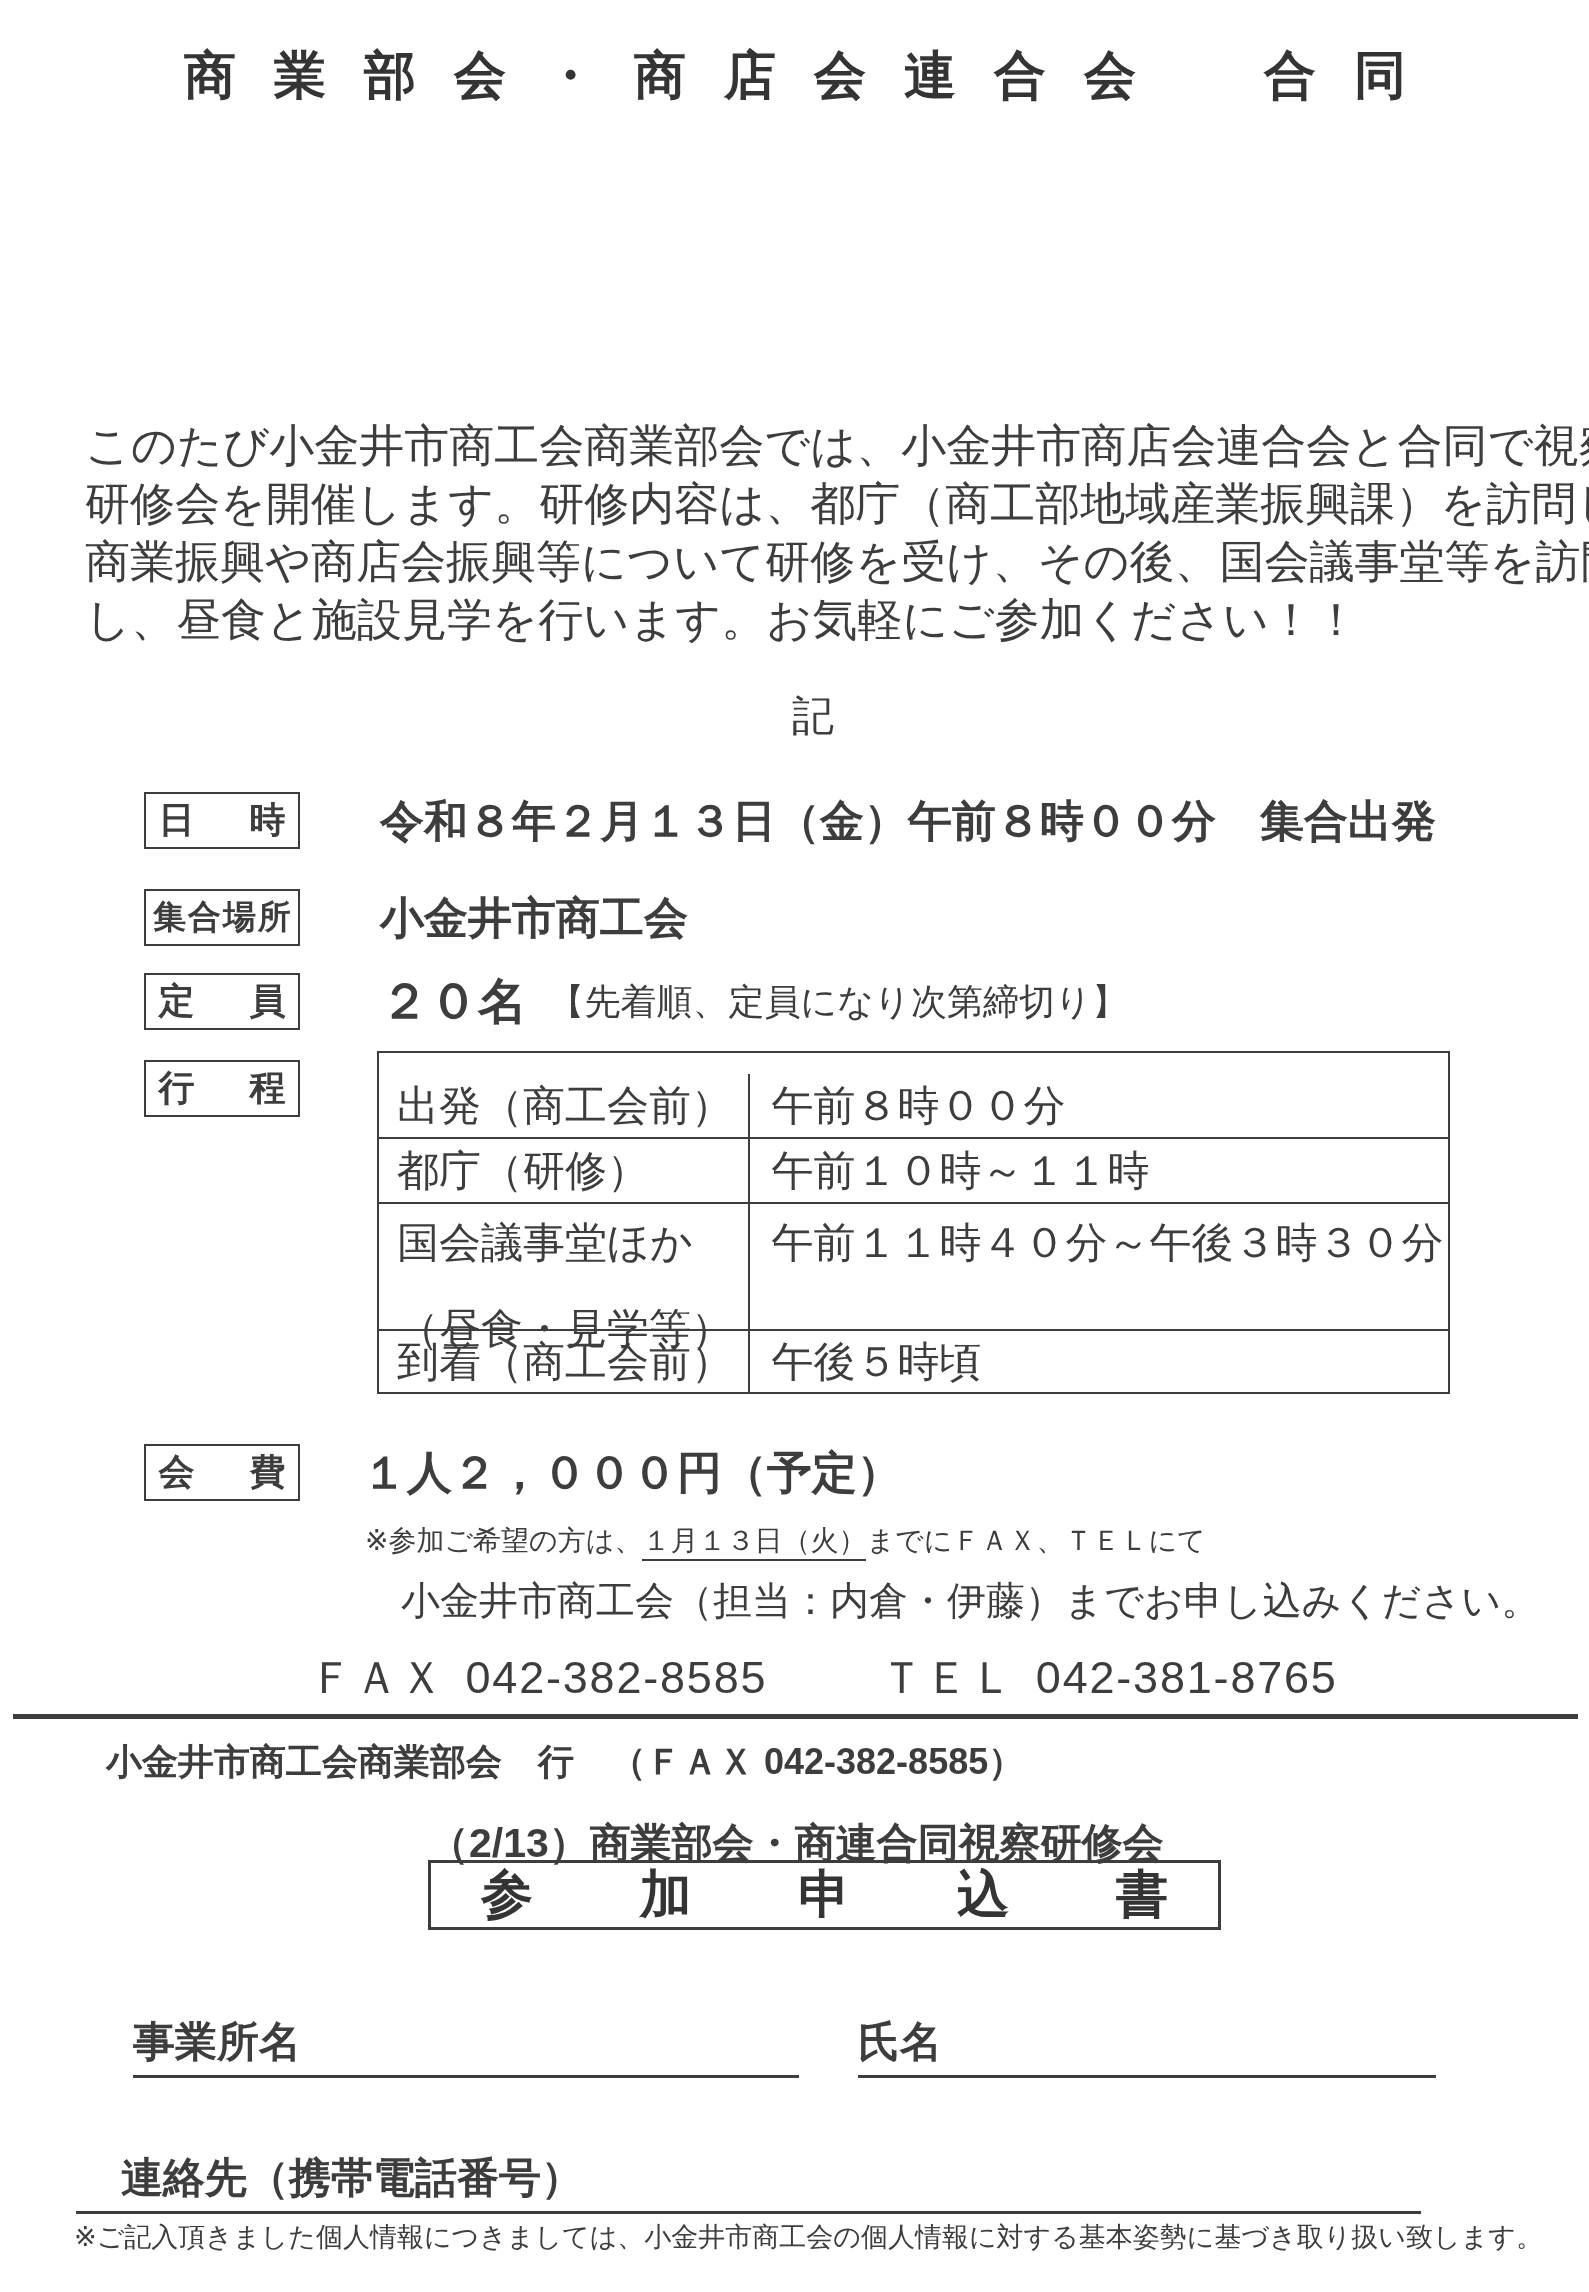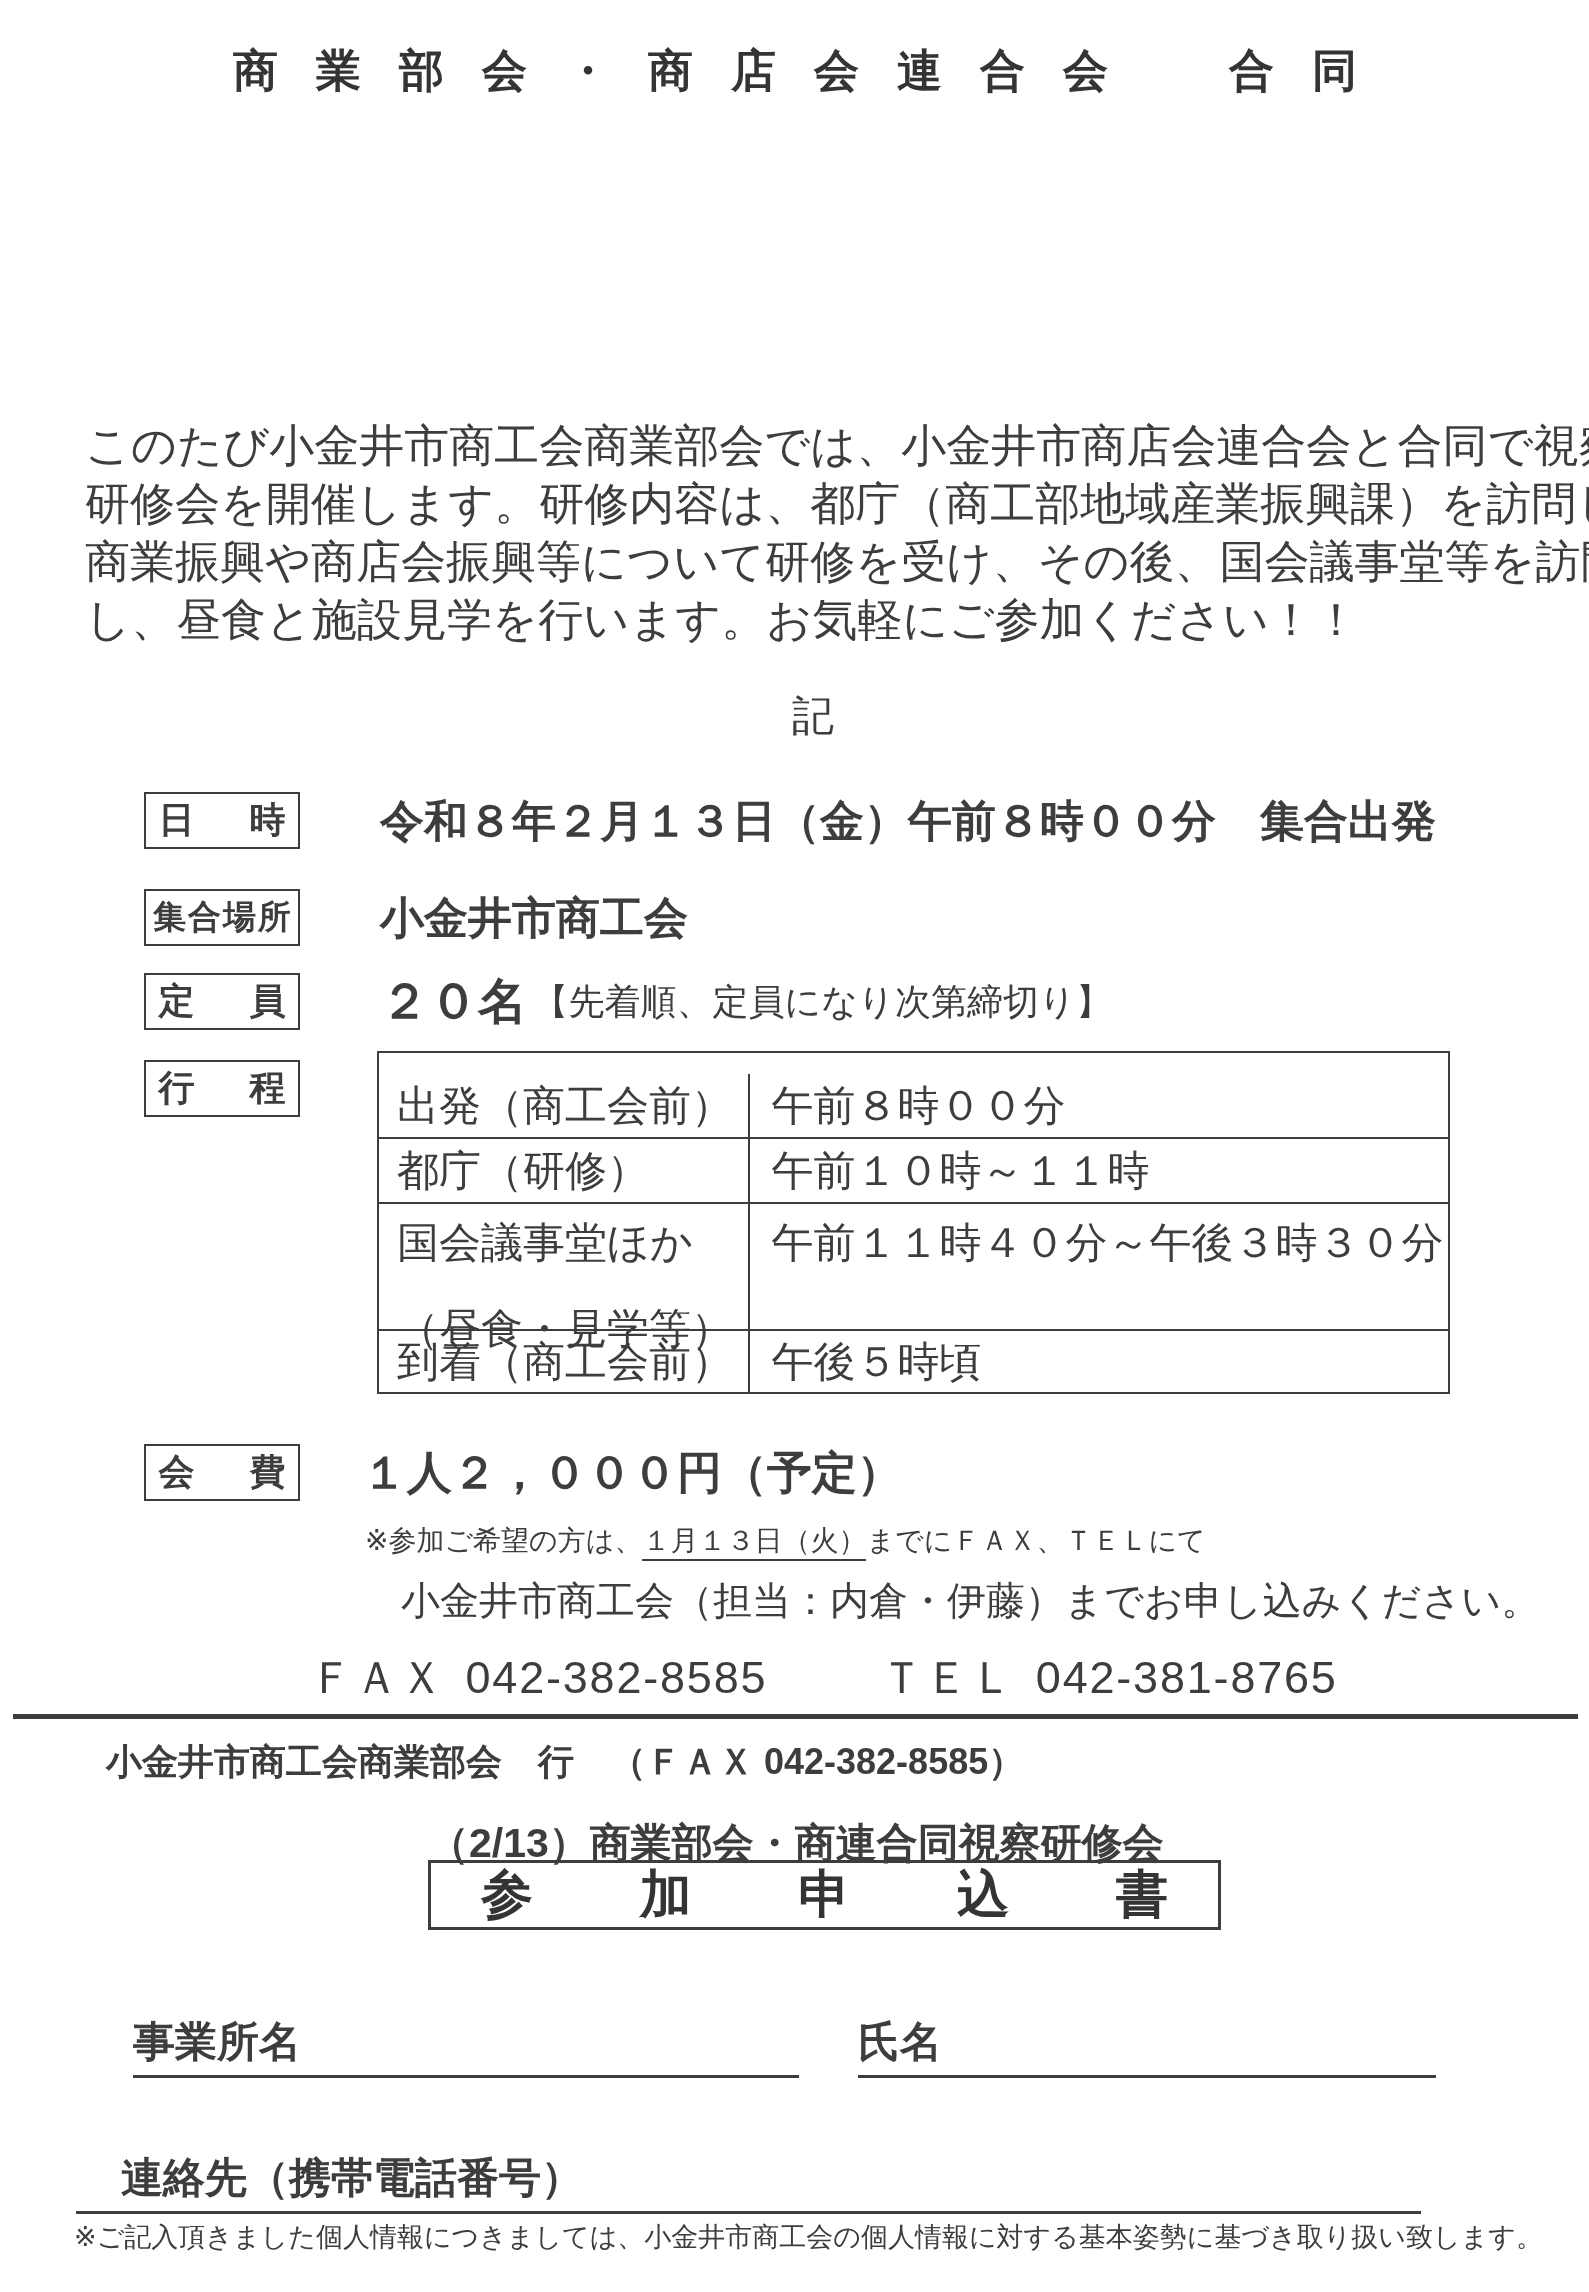--- a/index.html
+++ b/index.html
@@ -7,21 +7,21 @@
     --ink-dark:#343434;
     --paper:#ffffff;
   }
   html,body{margin:0;padding:0;background:#fff;}
   body{font-family:"Liberation Sans","DejaVu Sans",sans-serif;color:var(--ink);}
   #page{position:relative;width:1590px;height:2293px;background:var(--paper);overflow:hidden;}
 
   
   #header-line{
     position:absolute;top:41px;left:0;width:1590px;text-align:center;
-    font-size:45px;font-weight:800;letter-spacing:38px;padding-left:38px;
+    font-size:52px;font-weight:800;letter-spacing:38px;padding-left:38px;
     color:var(--ink-dark);white-space:nowrap;box-sizing:border-box;
   }
   #title-box{
     position:absolute;top:192px;left:66px;width:1470px;height:195px;
     border:8px solid var(--ink-dark);box-sizing:border-box;
     display:flex;align-items:center;justify-content:center;
   }
   #title-box .title-text{
     font-size:106px;font-weight:900;letter-spacing:29.6px;padding-left:29.6px;
     color:var(--ink-dark);white-space:nowrap;
@@ -36,21 +36,21 @@
   
   .label-box{
     position:absolute;left:144px;width:156px;height:57px;
     border:2.7px solid var(--ink);box-sizing:border-box;
     display:flex;justify-content:space-between;align-items:center;
     padding:0 12.5px;font-size:36px;font-weight:600;white-space:nowrap;
   }
   .label-box.wide4{padding:0 7.2px;font-size:33px;}
   .row-value{position:absolute;left:380px;height:57px;line-height:57px;
     font-size:44px;font-weight:600;white-space:nowrap;}
-  #capacity-value{display:flex;align-items:flex-end;}
+  #capacity-value{display:flex;align-items:flex-end;gap:16px;}
   #capacity-value .cap-num{font-size:49px;font-weight:600;}
   #capacity-value .cap-note{font-size:36px;font-weight:500;margin-left:5.4px;}
   #fee-value{left:362px;font-size:45px;}
 
   
   #itinerary-table{
     position:absolute;top:1051px;left:377px;width:1073px;
     border:2.7px solid var(--ink);box-sizing:border-box;font-size:42px;font-weight:500;
   }
   .it-row{display:flex;}

